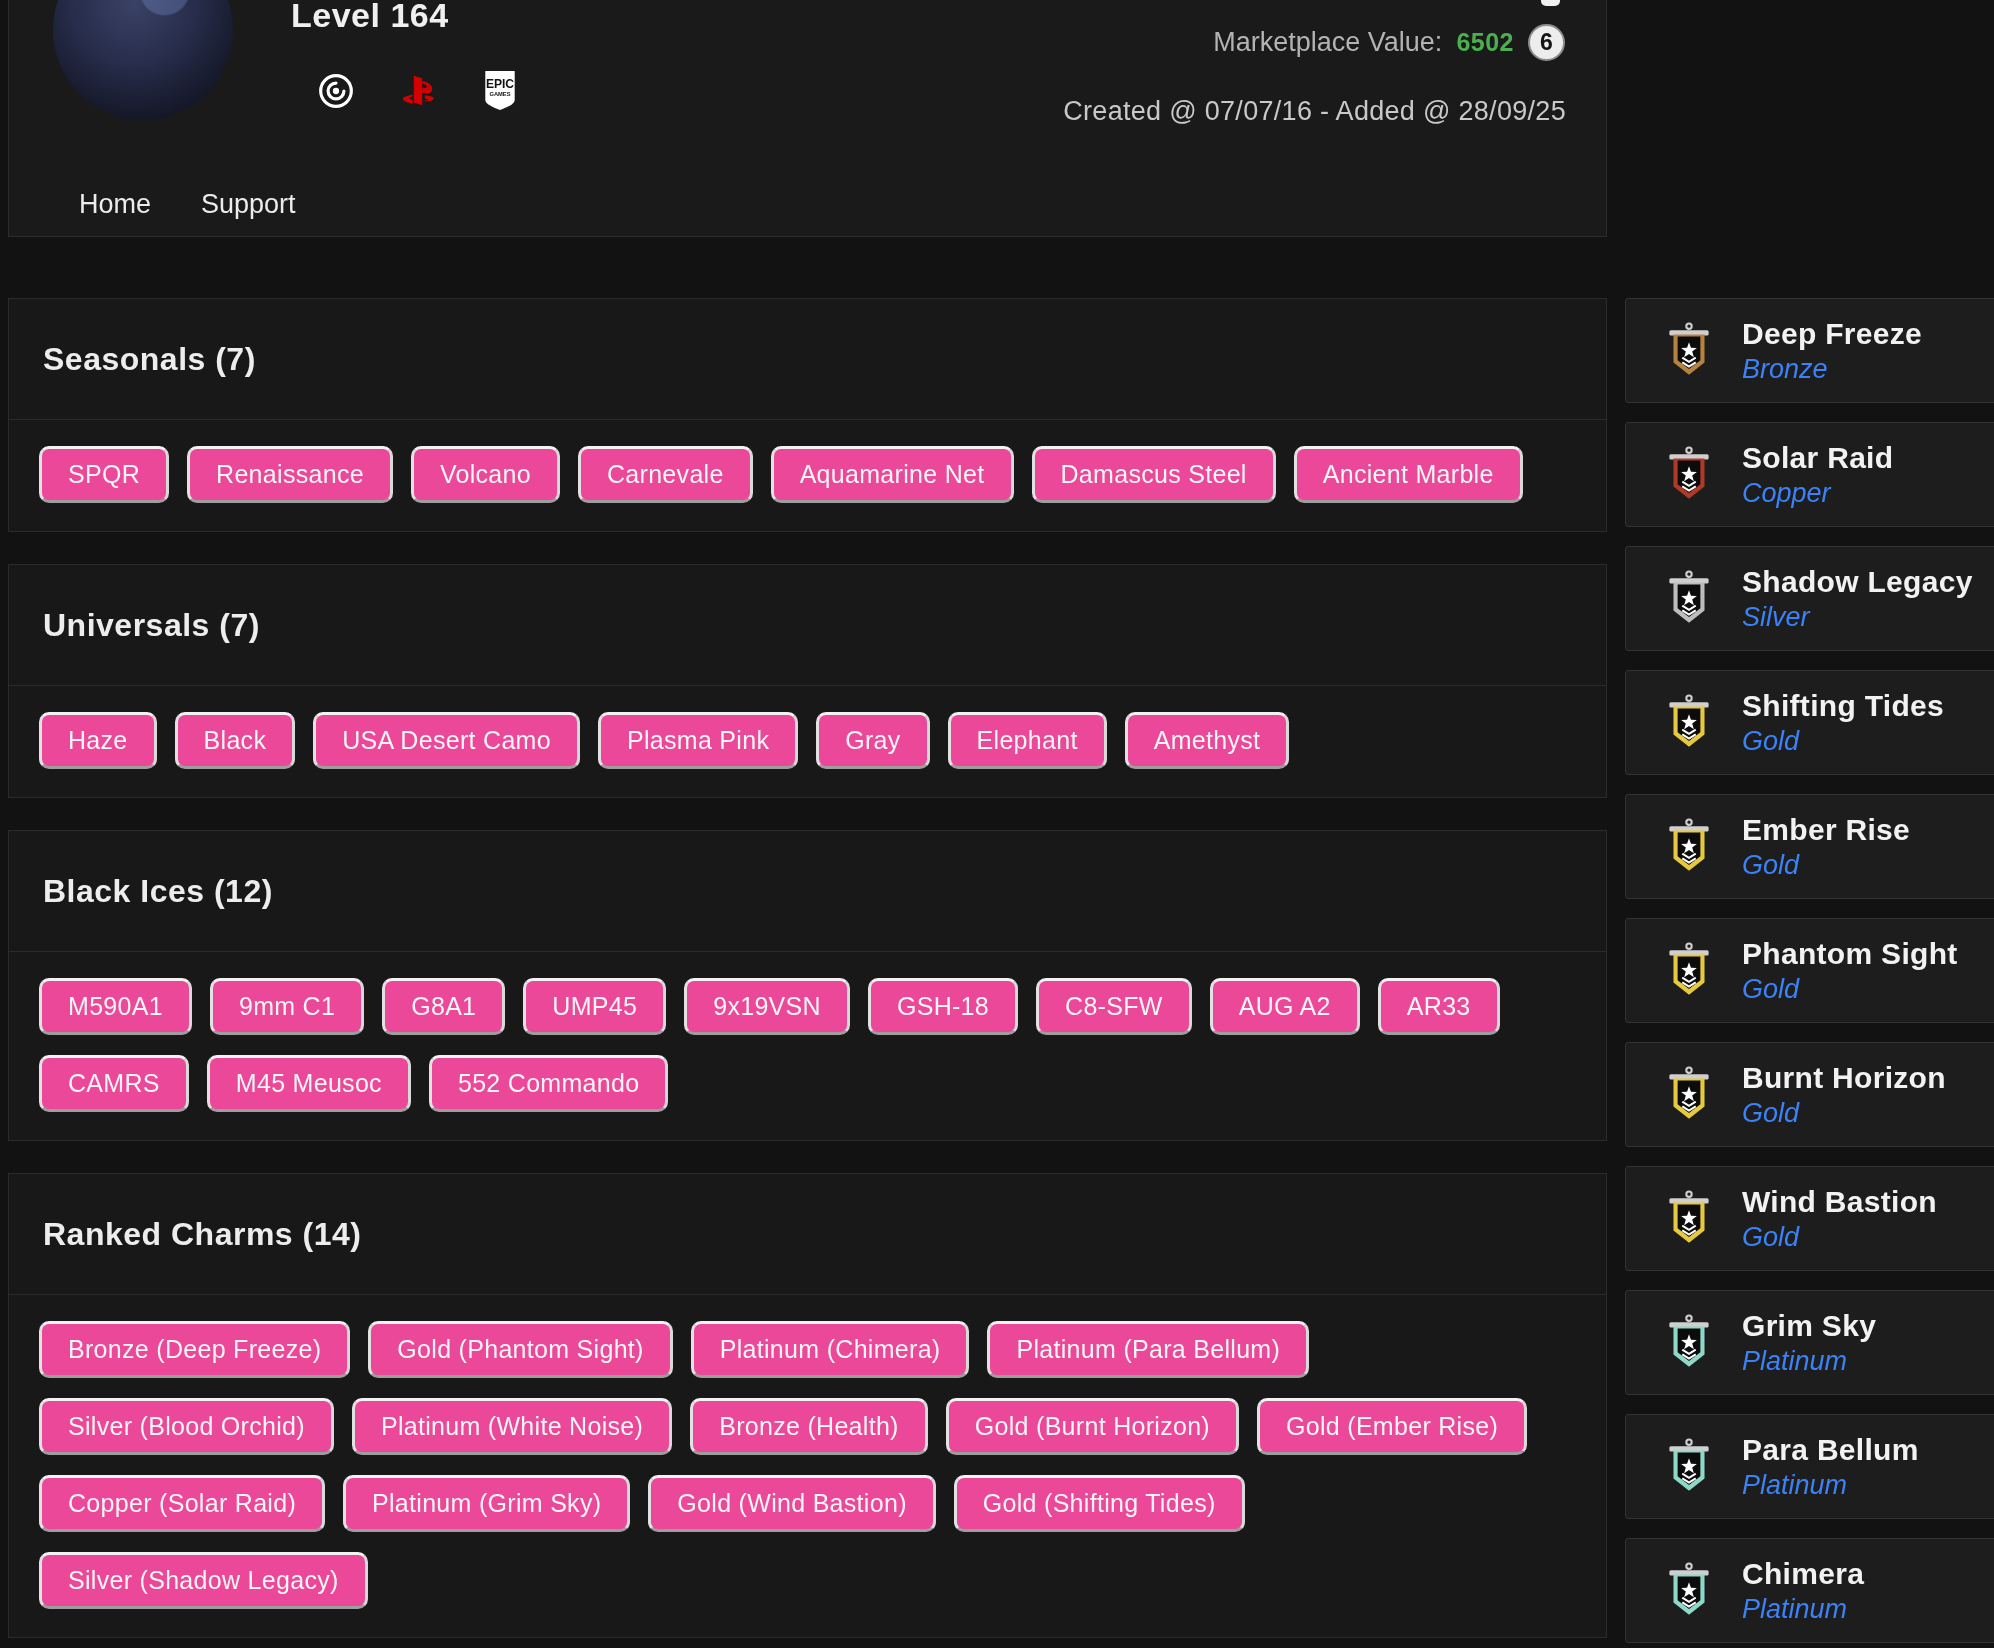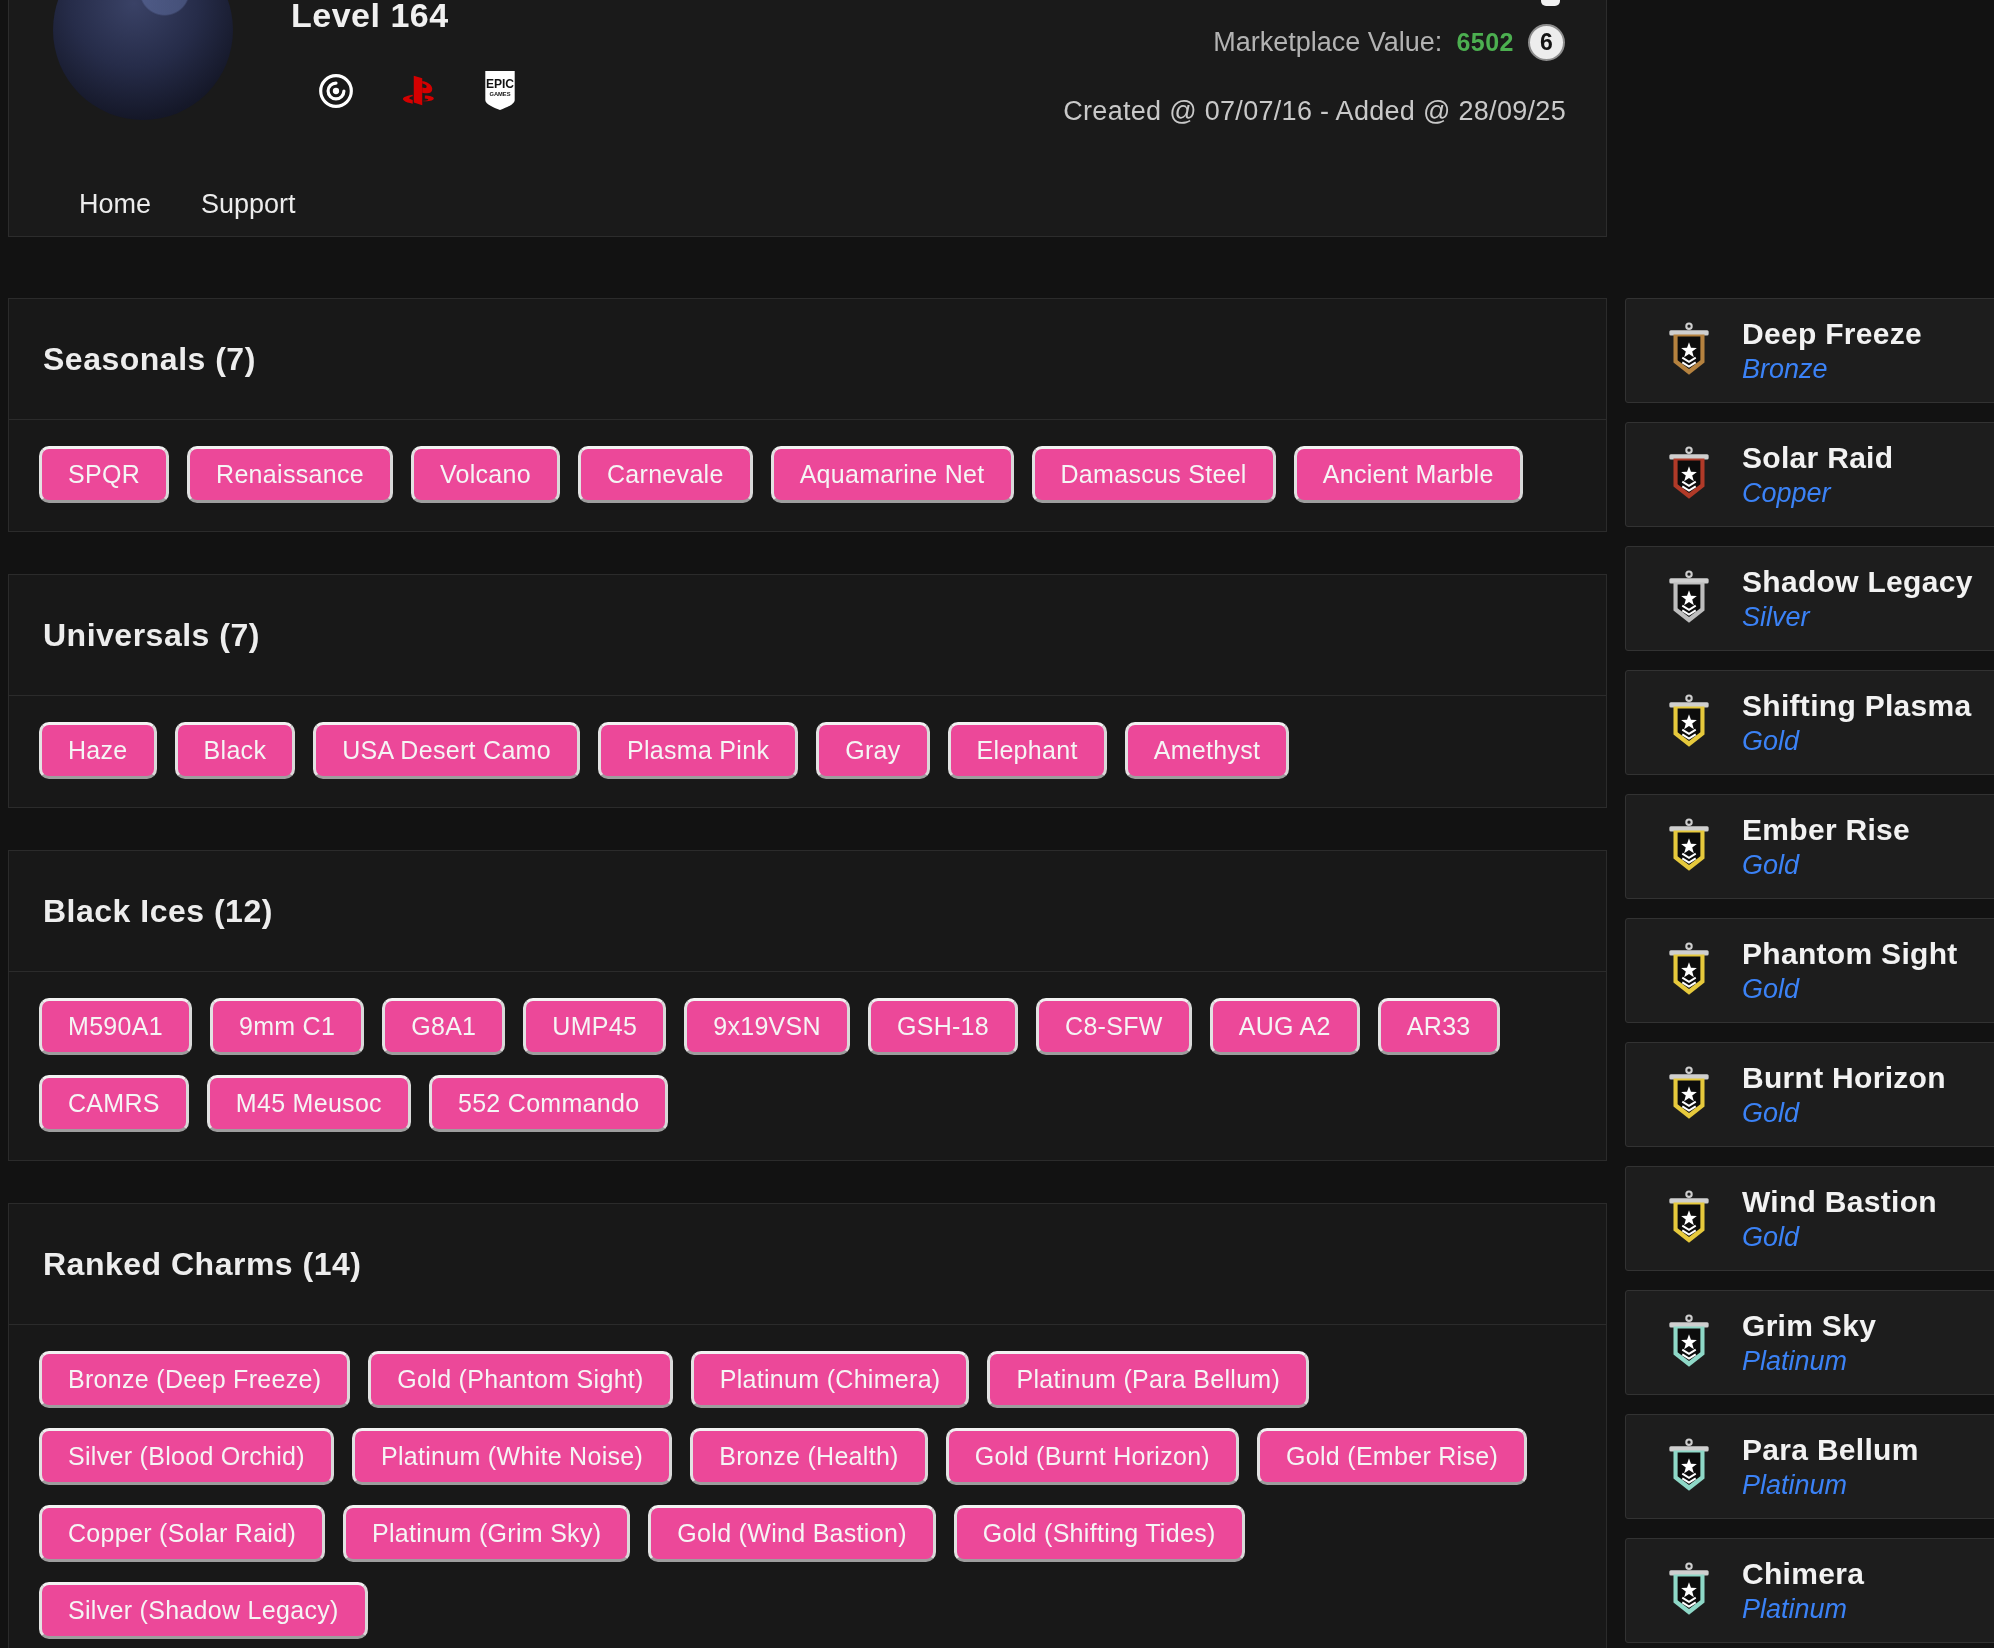--- a/index.html
+++ b/index.html
@@ -35,21 +35,21 @@
     font-weight:700;font-size:23px;color:#131313;box-sizing:border-box;
   }
   .dates{position:absolute;top:96px;right:40px;font-size:27px;color:#c9c9c9;letter-spacing:.3px;}
   .nav{position:absolute;left:70px;bottom:16px;display:flex;gap:50px;}
   .nav-link{font-size:27px;color:#ececec;font-weight:500;cursor:pointer;}
   .top-cut{position:absolute;top:0;left:1532px;width:19px;height:6px;background:#f0f0f0;border-radius:0 0 5px 5px;}
 
   
   .main-col{position:absolute;left:8px;top:298px;width:1599px;}
   .panel{
-    background:#181818;border:1px solid #2b2b2b;box-sizing:border-box;margin-bottom:42px;text-align:center;
+    background:#181818;border:1px solid #2b2b2b;box-sizing:border-box;margin-bottom:32px;text-align:center;
   }
   .panel-title-row{height:120px;display:flex;align-items:center;padding:0 34px;border-bottom:1px solid #2b2b2b;}
   .panel-title{margin:0;font-size:32px;font-weight:600;color:#ededed;letter-spacing:.5px;}
   .chip-area{padding:26px 30px 28px 30px;display:flex;flex-direction:column;gap:20px;}
   .chip-row{display:flex;gap:18px;}
   .chip{
     height:57px;box-sizing:border-box;display:inline-flex;align-items:center;
     padding:0 26px;background:#ec4899;
     border:3px solid;border-color:#f2f2f2 #d9d9d9 #9e9e9e #e2e2e2;border-radius:10px;
     color:#f5f5f5;font-size:25px;white-space:nowrap;letter-spacing:.3px;cursor:pointer;
@@ -278,21 +278,21 @@
           <circle cx="24" cy="5" r="2.6" fill="none" stroke="#cfcfcf" stroke-width="2"></circle>
           <rect x="5" y="9" width="38" height="5" rx="1.5" fill="#cfcfcf"></rect>
           <path d="M9 13 H39 V40 L24 52 L9 40 Z" style="fill:var(--badge-color,#bdbdbd)"></path>
           <path d="M13 15 H35 V38 L24 46.5 L13 38 Z" fill="#0c0c0c"></path>
           <polygon points="24,20.5 25.9,25.8 31.6,26 27.1,29.5 28.7,35 24,31.8 19.3,35 20.9,29.5 16.4,26 22.1,25.8" fill="#ffffff"></polygon>
           <path d="M17.5 35.5 l6.5 4 l6.5 -4" stroke="#ffffff" stroke-width="2" fill="none"></path>
           <path d="M17.5 40 l6.5 4 l6.5 -4" stroke="#ffffff" stroke-width="2" fill="none"></path>
         </svg>
       </span>
       <span class="card-text">
-        <span class="season-name">Shifting Plasma</span>
+        <span class="season-name">Shifting Tides</span>
         <span class="season-rank">Gold</span>
       </span>
     </div>
 
     <div class="rank-card">
       <span class="badge" style="--badge-color: #e6c93c;">
         <svg width="50" height="60" viewBox="0 0 48 58">
           <circle cx="24" cy="5" r="2.6" fill="none" stroke="#cfcfcf" stroke-width="2"></circle>
           <rect x="5" y="9" width="38" height="5" rx="1.5" fill="#cfcfcf"></rect>
           <path d="M9 13 H39 V40 L24 52 L9 40 Z" style="fill:var(--badge-color,#bdbdbd)"></path>

